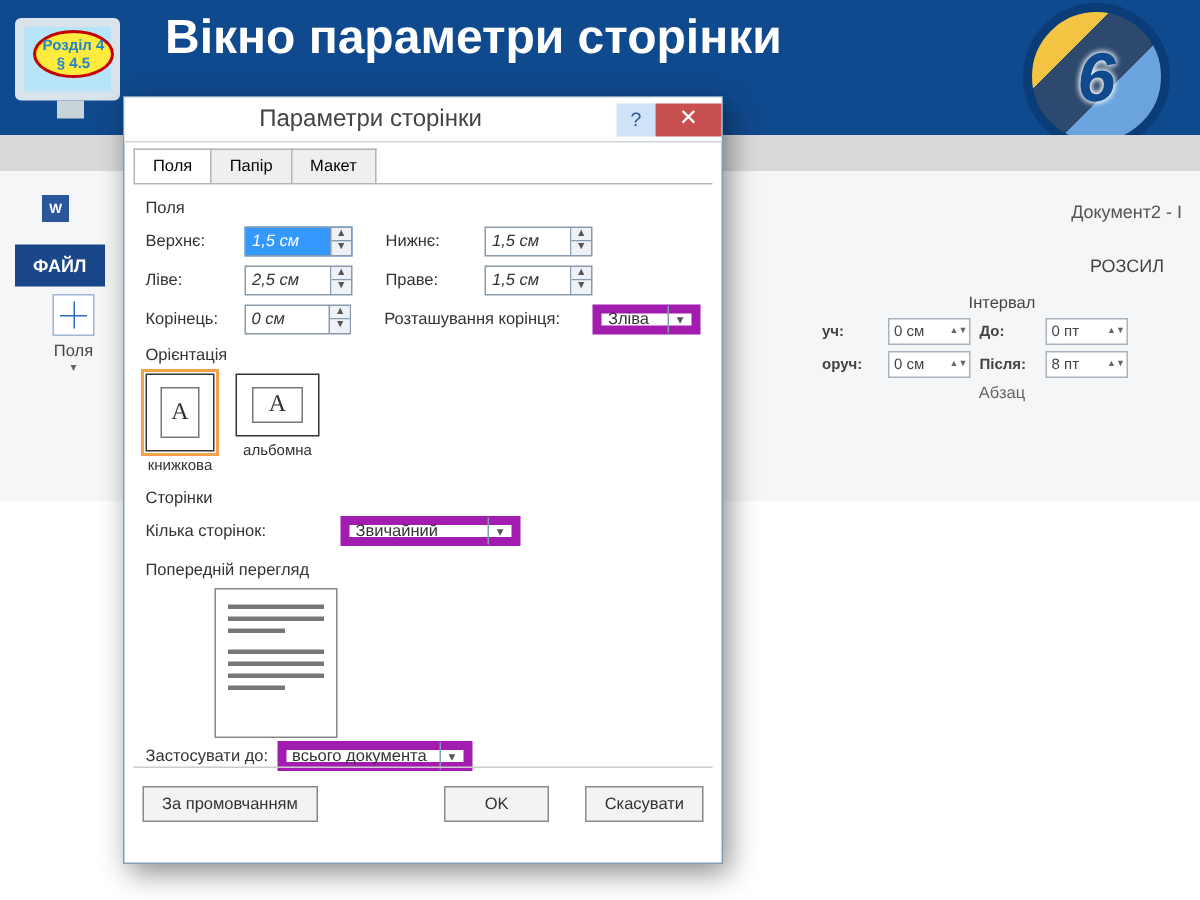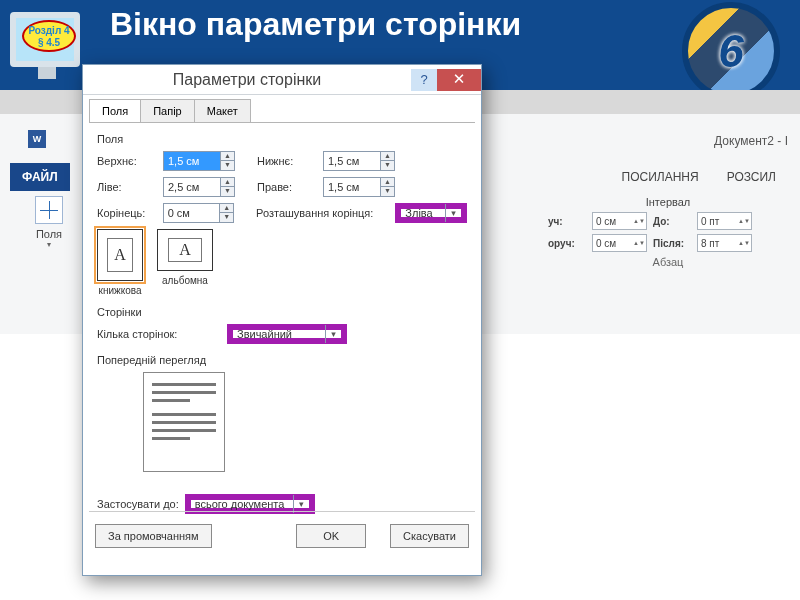--- a/index.html
+++ b/index.html
@@ -51,21 +51,21 @@
   .dlg-tabs { display:flex; padding: 4px 6px 0; font-size:11px;}
   .dlg-tab { padding:5px 12px; border:1px solid #b5b5b5; border-bottom:none; background:#efefef; margin-right:-1px;}
   .dlg-tab.active { background:#fff; position:relative; z-index:2;}
   .dlg-body { border-top:1px solid #b5b5b5; margin:0 6px 6px; padding:8px 8px; height: 432px; position:relative; font-size:11px; color:#333;}
   .section-label { font-size:11px; margin: 2px 0 6px;}
   .row { display:flex; align-items:center; margin-bottom:6px;}
   .row .lab { width:66px;}
   .row .lab2 { width:140px;}
   .numfield { width:72px; height:20px; border:1px solid #8a9aad; display:flex; align-items:center;}
   .numfield.sel { background:#3399ff; color:#fff;}
-  .numfield .v { flex:1; padding:0 4px; font-size:11px;}
+  .numfield .v { flex:1; padding:0 4px; font-size:11px;font-style:italic;}
   .numfield .sp { width:14px; display:flex; flex-direction:column; border-left:1px solid #8a9aad;}
   .numfield .sp div { height:9px; font-size:7px; text-align:center; line-height:8px; background:#eef1f5; color:#555;}
   .numfield .sp div:first-child{border-bottom:1px solid #8a9aad;}
   .selectfield { width:100px; height:20px; border:6px solid #a21caf; display:flex; align-items:center;}
   .selectfield .v{flex:1; padding:0 4px; font-size:11px;}
   .selectfield .ar{width:16px; text-align:center; font-size:9px; color:#555; border-left:1px solid #8a9aad; line-height:18px;}
 
   .orient { display:flex; gap:14px; margin:6px 0 10px;}
   .orient .opt { text-align:center; font-size:10px;}
   .orient .box { width:46px; height:52px; border:1px solid #333; margin-bottom:4px; display:flex; align-items:center; justify-content:center;}
@@ -107,21 +107,20 @@
   </div>
 <div class="band"></div>
 
 <div class="word-bg"></div>
 <div class="word-icon">W</div>
 <div class="doc-title">Документ2 - I</div>
 
 <div class="ribbon-tabs">
   <div class="file-tab">ФАЙЛ</div>
   <div style="flex:1"></div>
-  <div class="rt">ПОСИЛАННЯ</div>
   <div class="rt">РОЗСИЛ</div>
 </div>
 
 <div class="ribbon-group polya-ic">
   <div class="ic"></div>
   <div>Поля</div>
   <div style="font-size:8px;color:#666;">▾</div>
 </div>
 
 <div class="ribbon-group interval-group">
@@ -215,20 +214,21 @@
           </span>
         </span>
       <span style="width:22px"></span>
       <span class="lab2">Розташування корінця:</span>
       <span class="selectfield" style="width:72px">
           <span class="v">Зліва</span>
           <span class="ar">▾</span>
         </span>
     </div>
 
+    <div class="section-label" style="margin-top:8px">Орієнтація</div>
     <div class="orient">
       <div class="opt sel">
         <div class="box">
             <div class="pg">A</div>
           </div>
         <div>книжкова</div>
       </div>
       <div class="opt">
         <div class="box land">
             <div class="pg">A</div>

